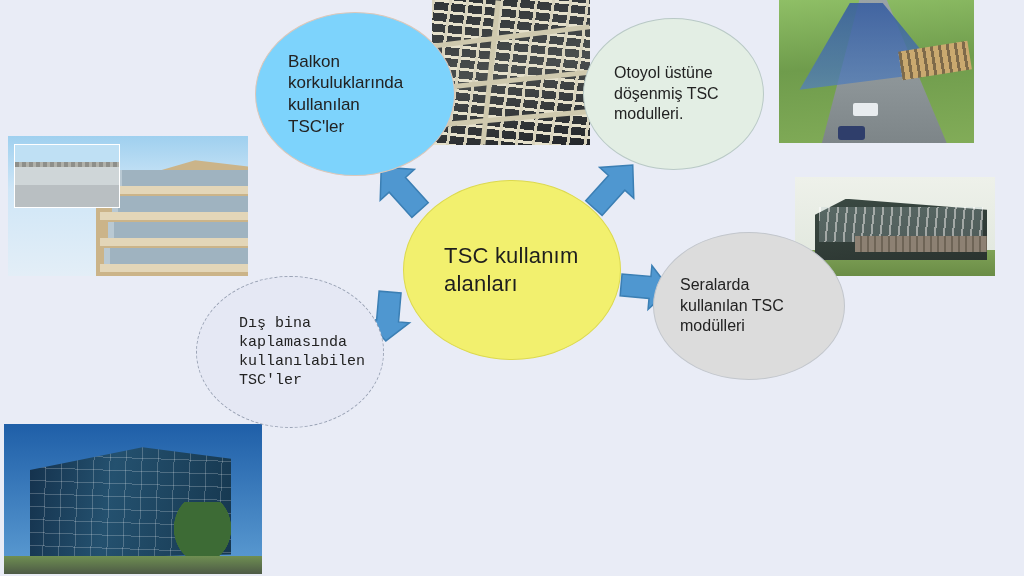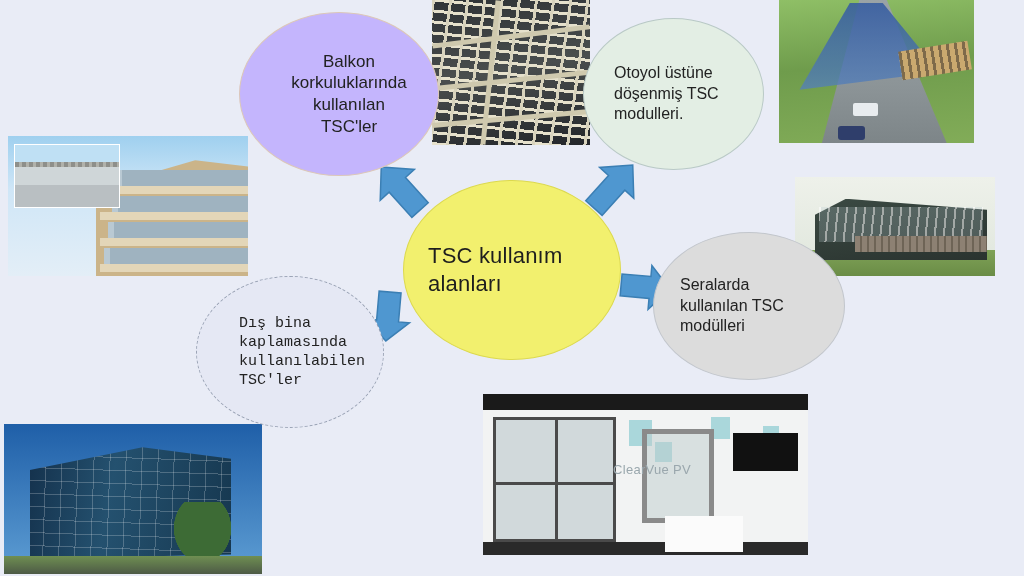--- a/index.html
+++ b/index.html
@@ -20,25 +20,25 @@
     display:block;width:100%;
     color:#222;line-height:1.28;white-space:pre-line;
   }
   .c-center{
     left:403px;top:180px;width:218px;height:180px;
     background:#f2f06e;border:1px solid #dcd94e;
     justify-content:center;
   }
   .c-center .label{
     text-align:left;font-size:22px;color:#1e1e1e;
-    padding-left:24px;padding-right:14px;letter-spacing:.2px;
+    padding-left:40px;padding-right:14px;letter-spacing:.2px;
   }
   .c-balcony{
-    left:239px;top:12px;width:200px;height:164px;
-    background:#c4b5fd;border:1px solid #dcc7b9;text-align:center;
+    left:255px;top:12px;width:200px;height:164px;
+    background:#7dd3fc;border:1px solid #dcc7b9;
   }
   .c-balcony .label{font-size:17px;padding-left:32px;padding-right:12px;}
   .c-highway{
     left:583px;top:18px;width:181px;height:152px;
     background:#e3eee4;border:1px solid #b9c9c6;
   }
   .c-highway .label{font-size:16px;padding-left:30px;padding-right:12px;}
   .c-greenhouse{
     left:653px;top:232px;width:192px;height:148px;
     background:#dcdcdc;border:1px solid #c2c6cc;
@@ -196,33 +196,20 @@
   </div>
 
   <div class="photo pic-facade">
     <div class="sky"></div>
     <div class="bld"></div>
     <div class="mod"></div>
     <div class="tree"></div>
     <div class="ground"></div>
   </div>
 
-  <div class="photo pic-booth">
-    <div class="wall"></div>
-    <div class="ceil"></div>
-    <div class="teal" style="left:45%;top:16%;width:7%;height:16%;"></div>
-    <div class="teal" style="left:53%;top:30%;width:5%;height:12%;"></div>
-    <div class="teal" style="left:70%;top:14%;width:6%;height:14%;"></div>
-    <div class="teal" style="left:86%;top:20%;width:5%;height:12%;"></div>
-    <div class="door"></div>
-    <div class="panel"></div>
-    <div class="tv"></div>
-    <div class="counter"></div>
-    <div class="brand">ClearVue PV</div>
-  </div>
 
   <div class="arrow" style="left:367px;top:157px;">
     <svg width="70" height="66" viewBox="0 0 70 66" aria-hidden="true">
       <g transform="rotate(-42 35 33)">
         <path d="M35 2 L58 26 L46 26 L46 60 L24 60 L24 26 L12 26 Z" fill="#4f97d0" stroke="#3b7fb4" stroke-width="1.5"></path>
       </g>
     </svg>
   </div>
 
   <div class="arrow" style="left:577px;top:155px;">

